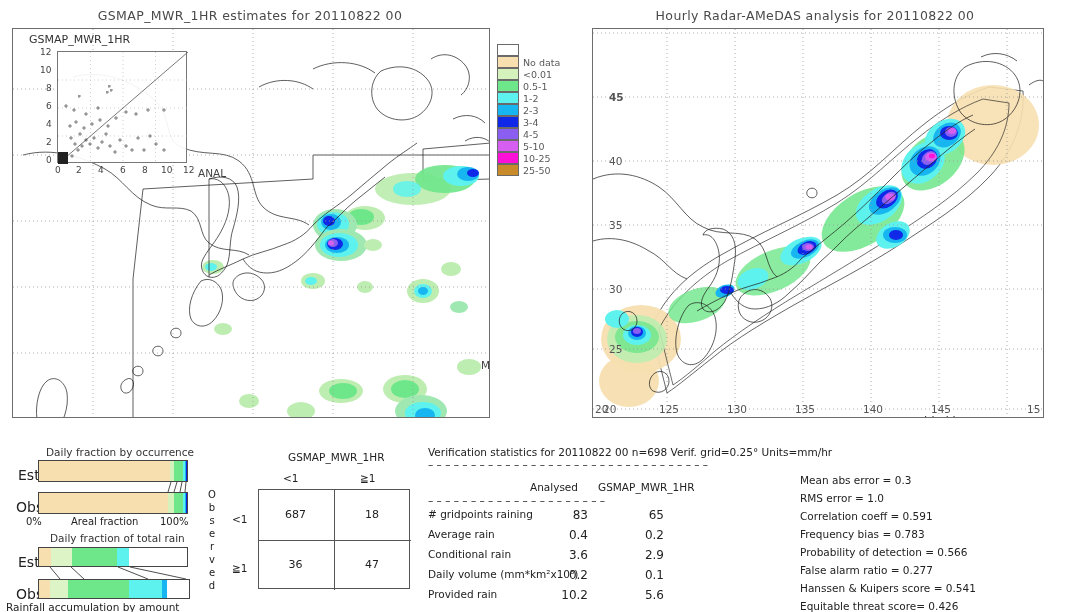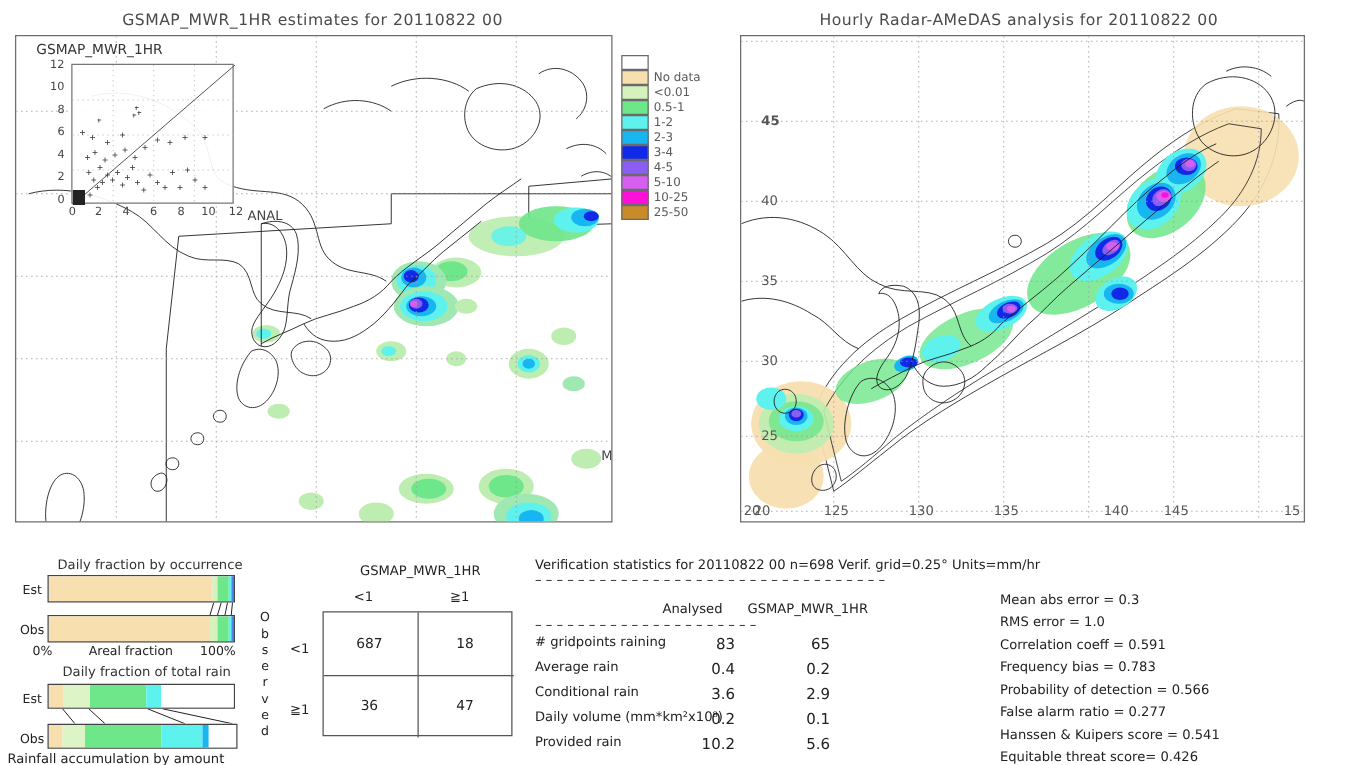--- a/index.html
+++ b/index.html
@@ -40,21 +40,21 @@
 
   
   .legend{position:absolute;}
   .legend-sw{position:absolute;left:0;width:22px;box-sizing:border-box;
              border:1px solid #6a6a6a;}
   .legend-lb{position:absolute;left:26px;font-size:9.5px;color:#5a5a5a;
              white-space:nowrap;}
 
   
   .frac-title{position:absolute;font-size:10.5px;color:#333;white-space:nowrap;}
-  .frac-row-lab{position:absolute;font-size:10px;color:#222;white-space:nowrap;}
+  .frac-row-lab{position:absolute;font-size:14px;color:#222;white-space:nowrap;}
   .frac-bar{position:absolute;border:1px solid #444;box-sizing:border-box;
             display:flex;overflow:hidden;background:#fff;}
   .frac-seg{height:100%;}
   .frac-ax{position:absolute;font-size:10px;color:#222;white-space:nowrap;}
 
   
   .ct-title{position:absolute;font-size:10.5px;color:#222;white-space:nowrap;}
   .ct-box{position:absolute;border:1px solid #555;box-sizing:border-box;}
   .ct-cell{position:absolute;font-size:11px;color:#222;text-align:center;}
   .ct-hdr{position:absolute;font-size:10.5px;color:#222;white-space:nowrap;}
@@ -412,21 +412,21 @@
   <div class="axis-lab" style="left:16px;top:126px;">40</div>
   <div class="axis-lab" style="left:16px;top:190px;text-align:center;">35</div>
   <div class="axis-lab" style="left:16px;top:254px;">30</div>
   <div class="axis-lab" style="left:16px;top:314px;">25</div>
   <div class="axis-lab" style="left:10px;top:374px;">20</div>
 
   <div class="axis-lab" style="left:2px;top:374px;">20</div>
   <div class="axis-lab" style="left:66px;top:374px;">125</div>
   <div class="axis-lab" style="left:134px;top:374px;">130</div>
   <div class="axis-lab" style="left:202px;top:374px;">135</div>
-  <div class="axis-lab" style="left:270px;top:374px;margin-left:20px;">140</div>
+  <div class="axis-lab" style="left:270px;top:374px;">140</div>
   <div class="axis-lab" style="left:338px;top:374px;">145</div>
   <div class="axis-lab" style="left:434px;top:374px;">15</div>
 
   <div class="axis-lab" style="left:28px;top:388px;">20</div>
   <div class="axis-lab" style="left:306px;top:386px;font-size:11.5px;color:#333;">Provided by JWA/JMA</div>
 </div>
 
 <div class="frac-title" style="left:46px;top:446px;">Daily fraction by occurrence</div>
 
 <div class="frac-row-lab" style="left:18px;top:467px;">Est</div>

